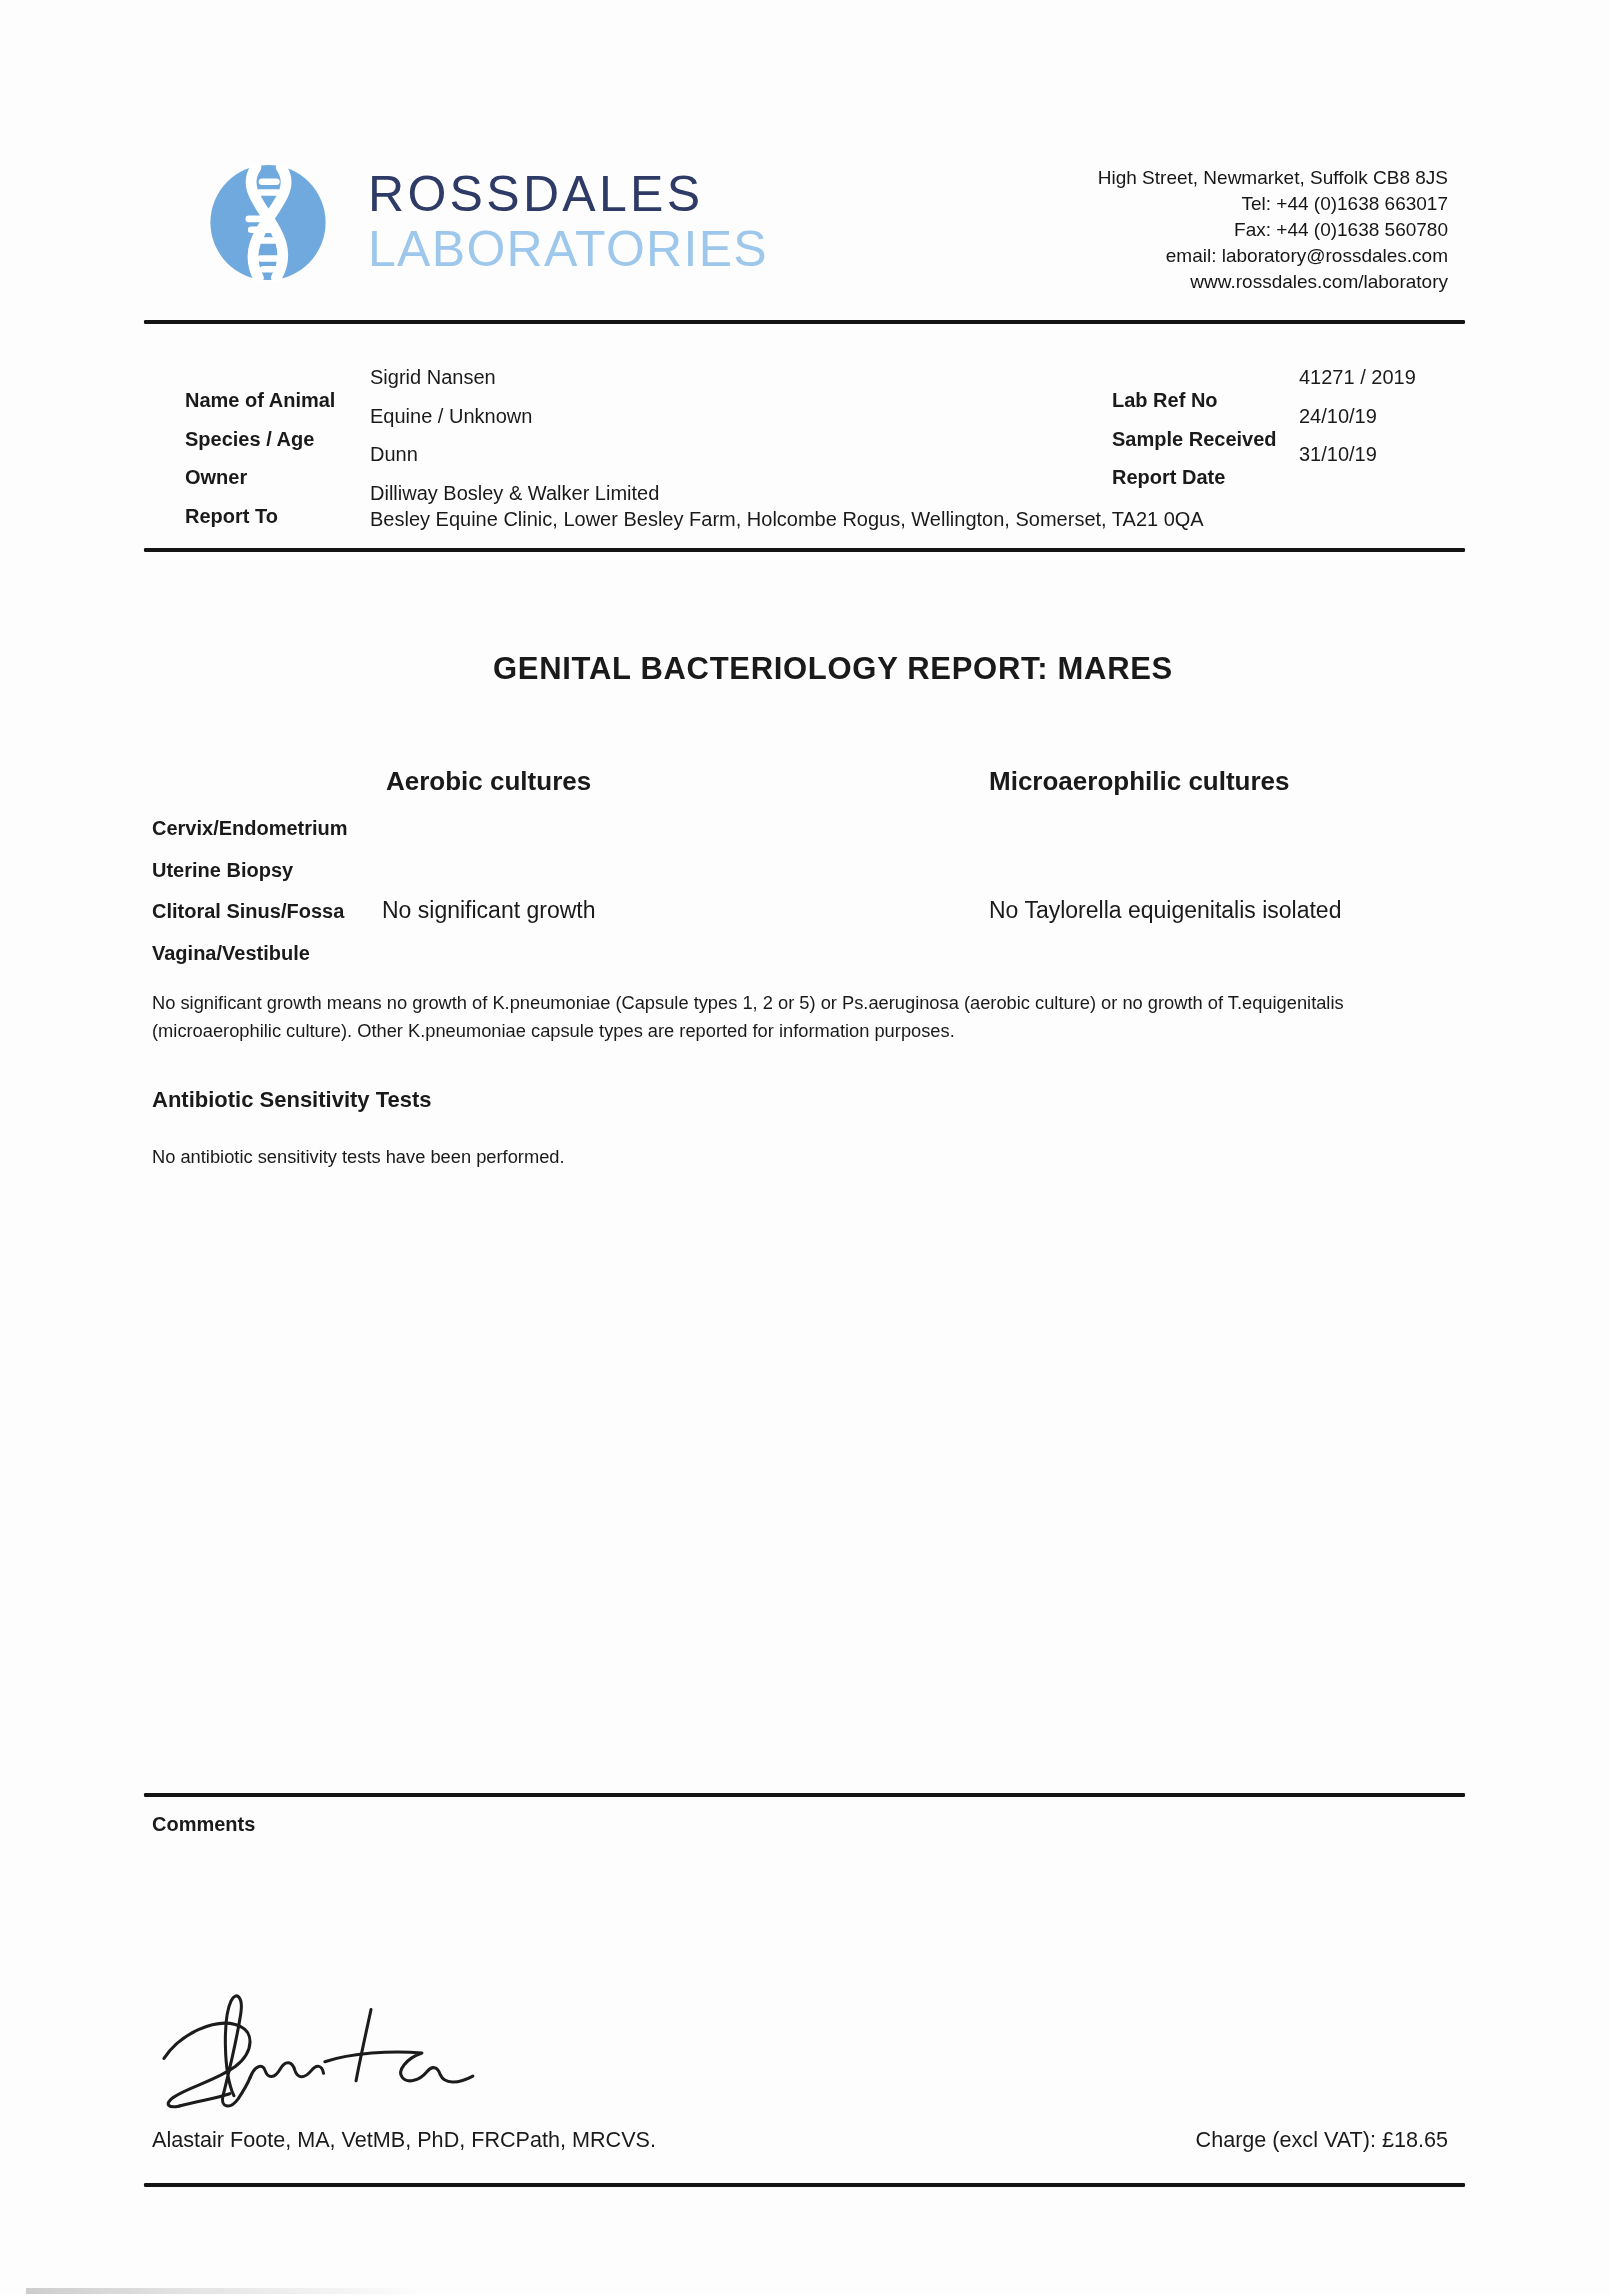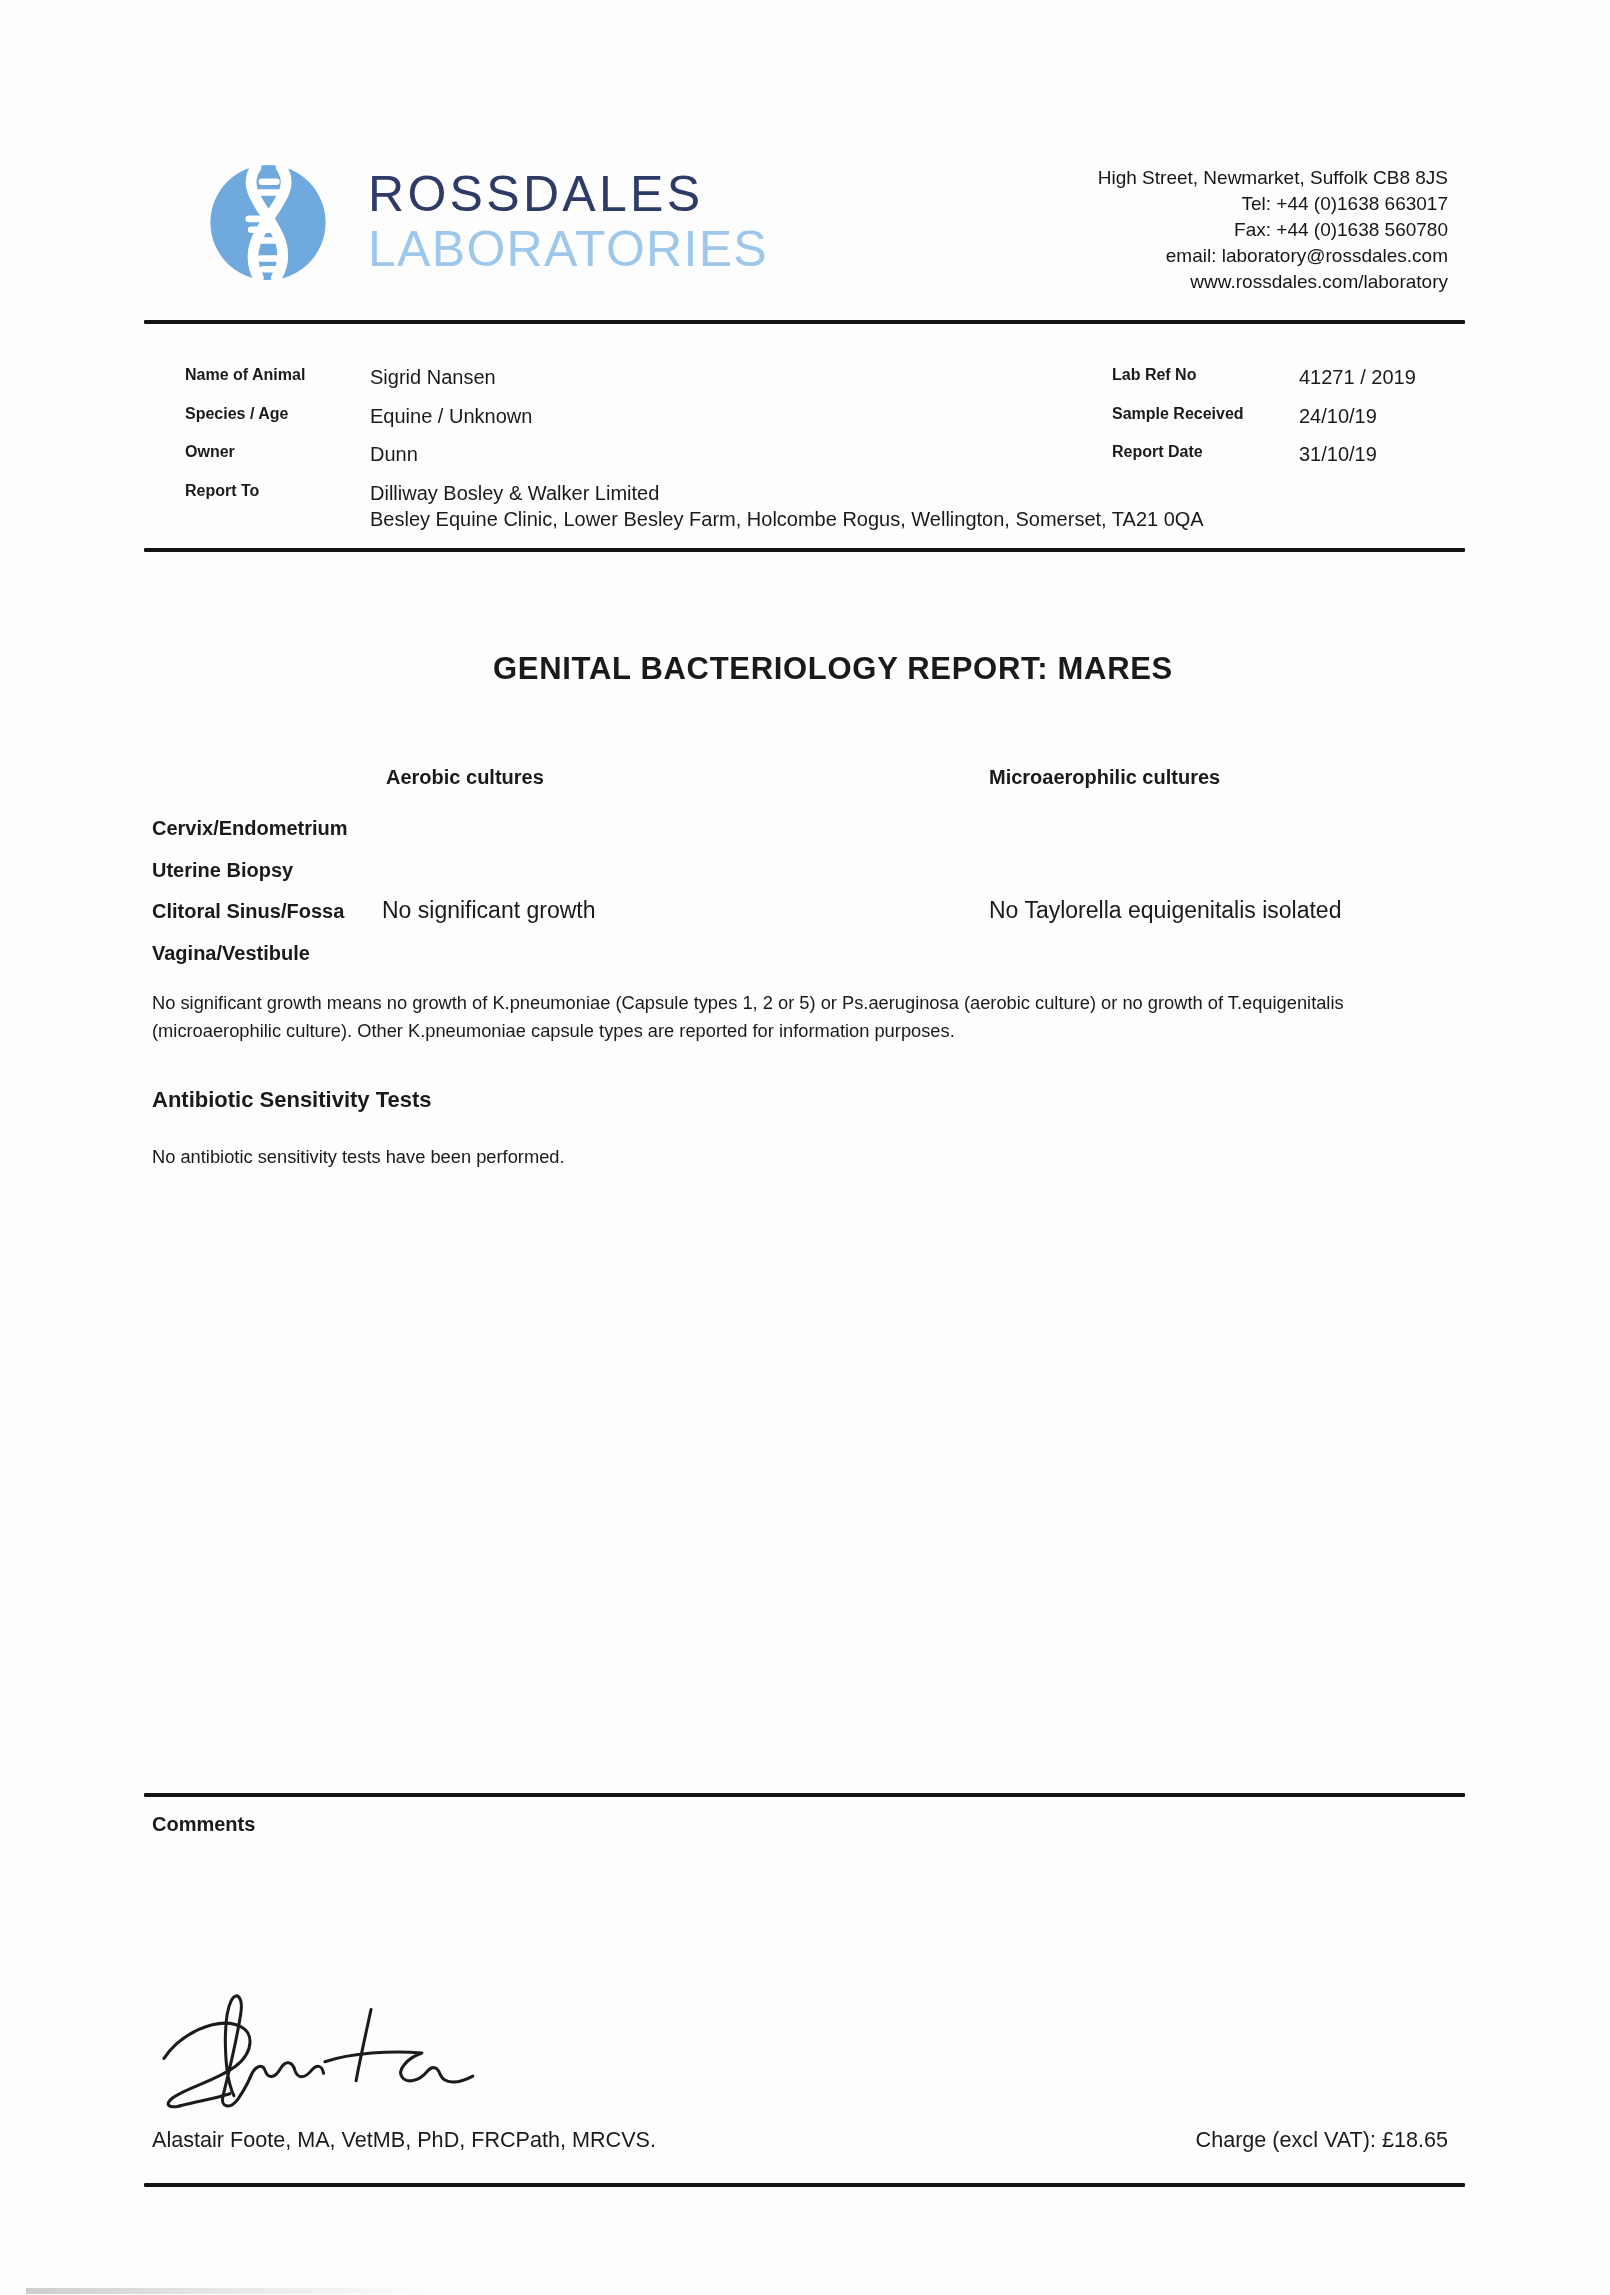--- a/index.html
+++ b/index.html
@@ -21,31 +21,31 @@
   .brand-line2 { font-size: 50px; font-weight: 400; letter-spacing: 1.3px; color: #9ec7ec; margin-top: 3.9px; }
   .contact { right: 162px; top: 165px; text-align: right; font-size: 19px; line-height: 26px; color: #161616; }
 
   .rule { background: #141414; height: 3.9px; left: 144px; width: 1321px; border-radius: 1.3px; }
   .rule-1 { top: 320px; }
   .rule-2 { top: 548px; }
   .rule-3 { top: 1793px; }
   .rule-4 { top: 2183px; }
 
   
-  .dl { font-weight: 700; font-size: 16px; }
+  .dl { font-weight: 700; font-size: 20px; margin-top: 23px; }
   .dv { font-size: 20px; }
   .d-l-label { left: 185px; }
   .d-l-value { left: 370px; }
   .d-r-label { left: 1112px; }
   .d-r-value { left: 1299px; }
 
   
   .report-title { left: 0; top: 651px; width: 1610px; text-align: center;
     font-size: 31px; font-weight: 700; letter-spacing: 0.7px; padding-left: 28px; }
-  .col-head { font-size: 20px; font-weight: 700; }
+  .col-head { font-size: 26px; font-weight: 700; }
   .row-label { left: 152px; font-size: 20px; font-weight: 700; }
   .result { font-size: 23px; }
   .note { left: 152px; top: 989px; width: 1303px; font-size: 18.3px; line-height: 28px; }
 
   .sect-head { left: 152px; font-size: 22px; font-weight: 700; }
   .body-text { left: 152px; font-size: 18.3px; }
 
   .comments-head { left: 152px; top: 1813px; font-size: 20px; font-weight: 700; }
 
   .signature { left: 147px; top: 1988px; width: 353px; height: 134px; }

